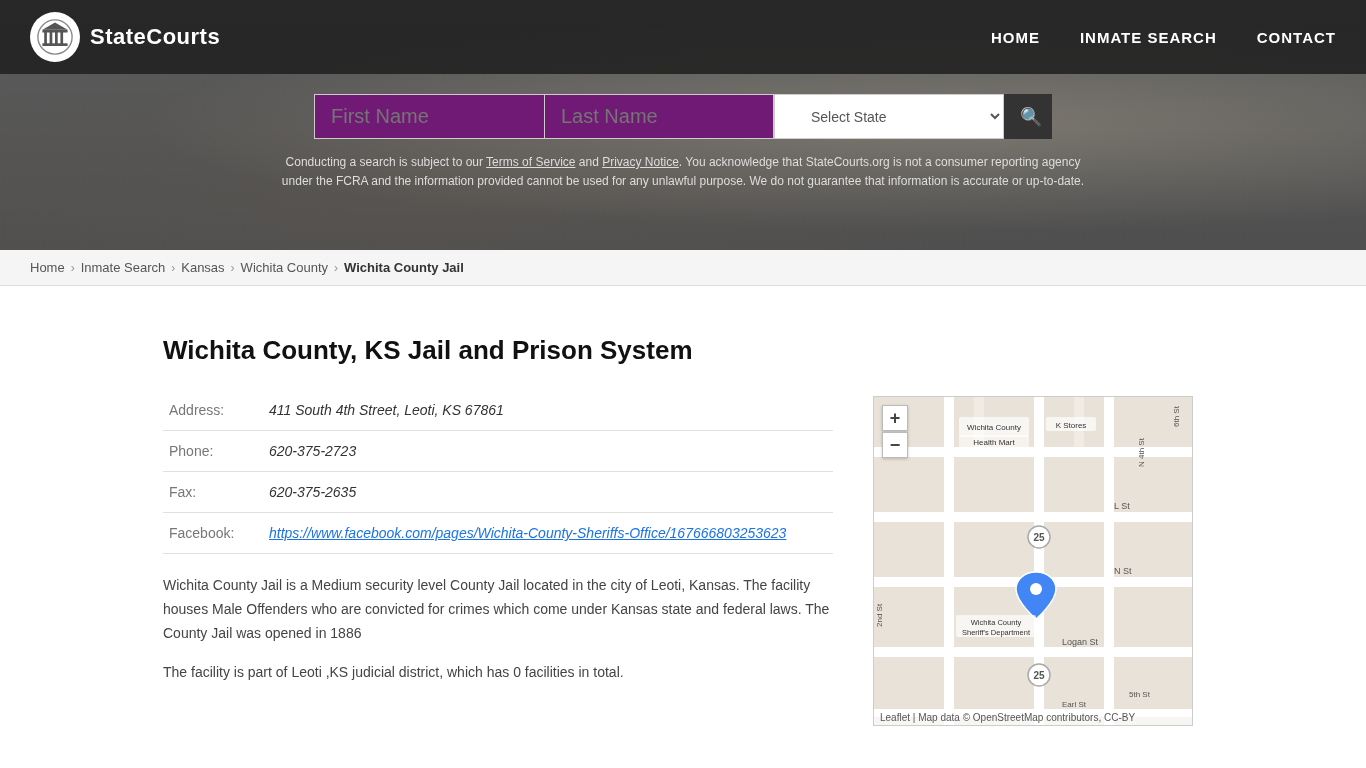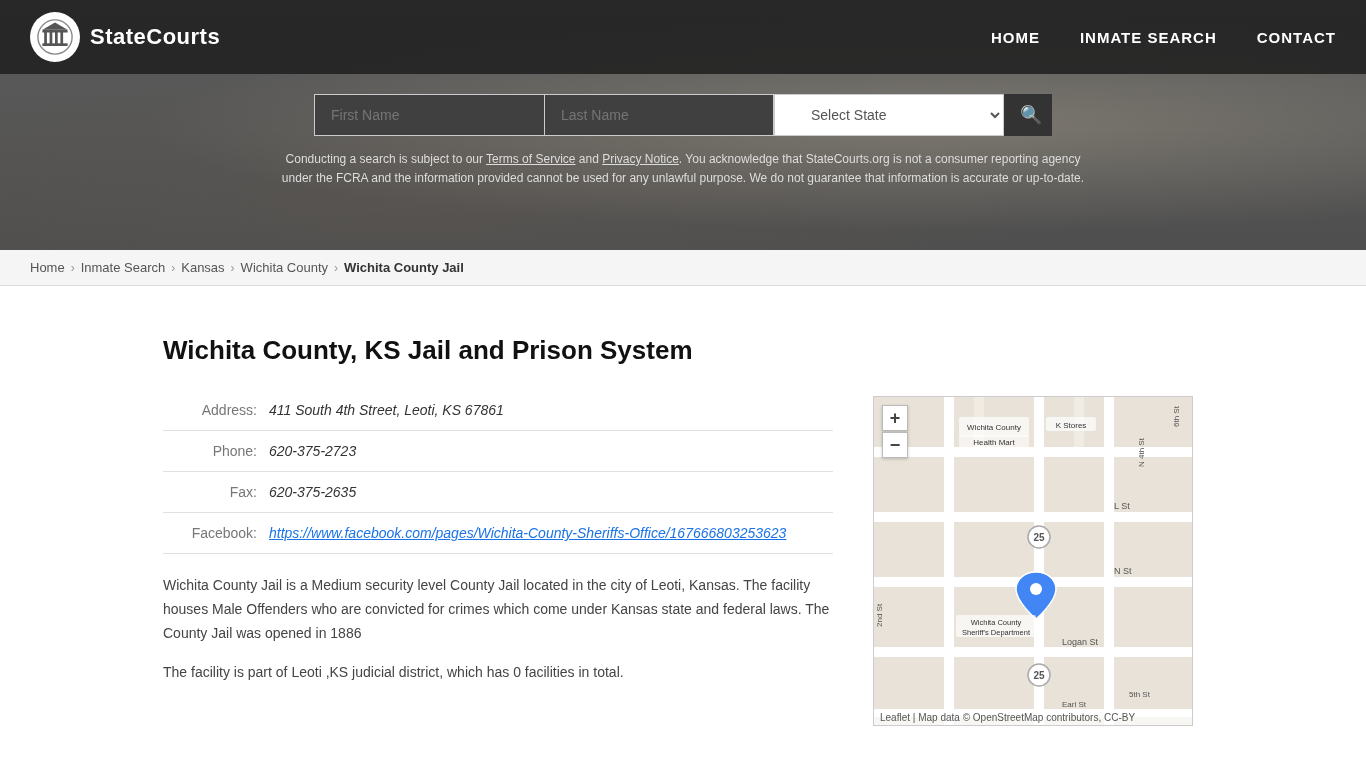--- a/index.html
+++ b/index.html
@@ -95,25 +95,25 @@
       margin-bottom: 18px;
     }
     .search-bar {
       display: flex;
       justify-content: center;
       gap: 0;
       margin-bottom: 14px;
     }
     .search-input {
       padding: 10px 16px;
-      font-size: 14px;
+      font-size: 20px;
       border: 1px solid #ccc;
       outline: none;
       width: 230px;
-      background: #404040;
+      background: #701a75;
       color: #999;
     }
     .search-input:first-child {
       border-right: none;
     }
     .search-select {
       padding: 10px 32px;
       font-size: 14px;
       border: 1px solid #ccc;
       outline: none;
@@ -200,21 +200,20 @@
     }
     .info-table td {
       padding: 12px 6px;
       vertical-align: top;
     }
     .info-label {
       color: #777;
       font-size: 14px;
       width: 100px;
       white-space: nowrap;
-      text-align: right;
     }
     .info-value {
       color: #333;
       font-size: 14px;
       font-style: italic;
     }
     .info-value a {
       color: #1a73e8;
       text-decoration: underline;
     }

